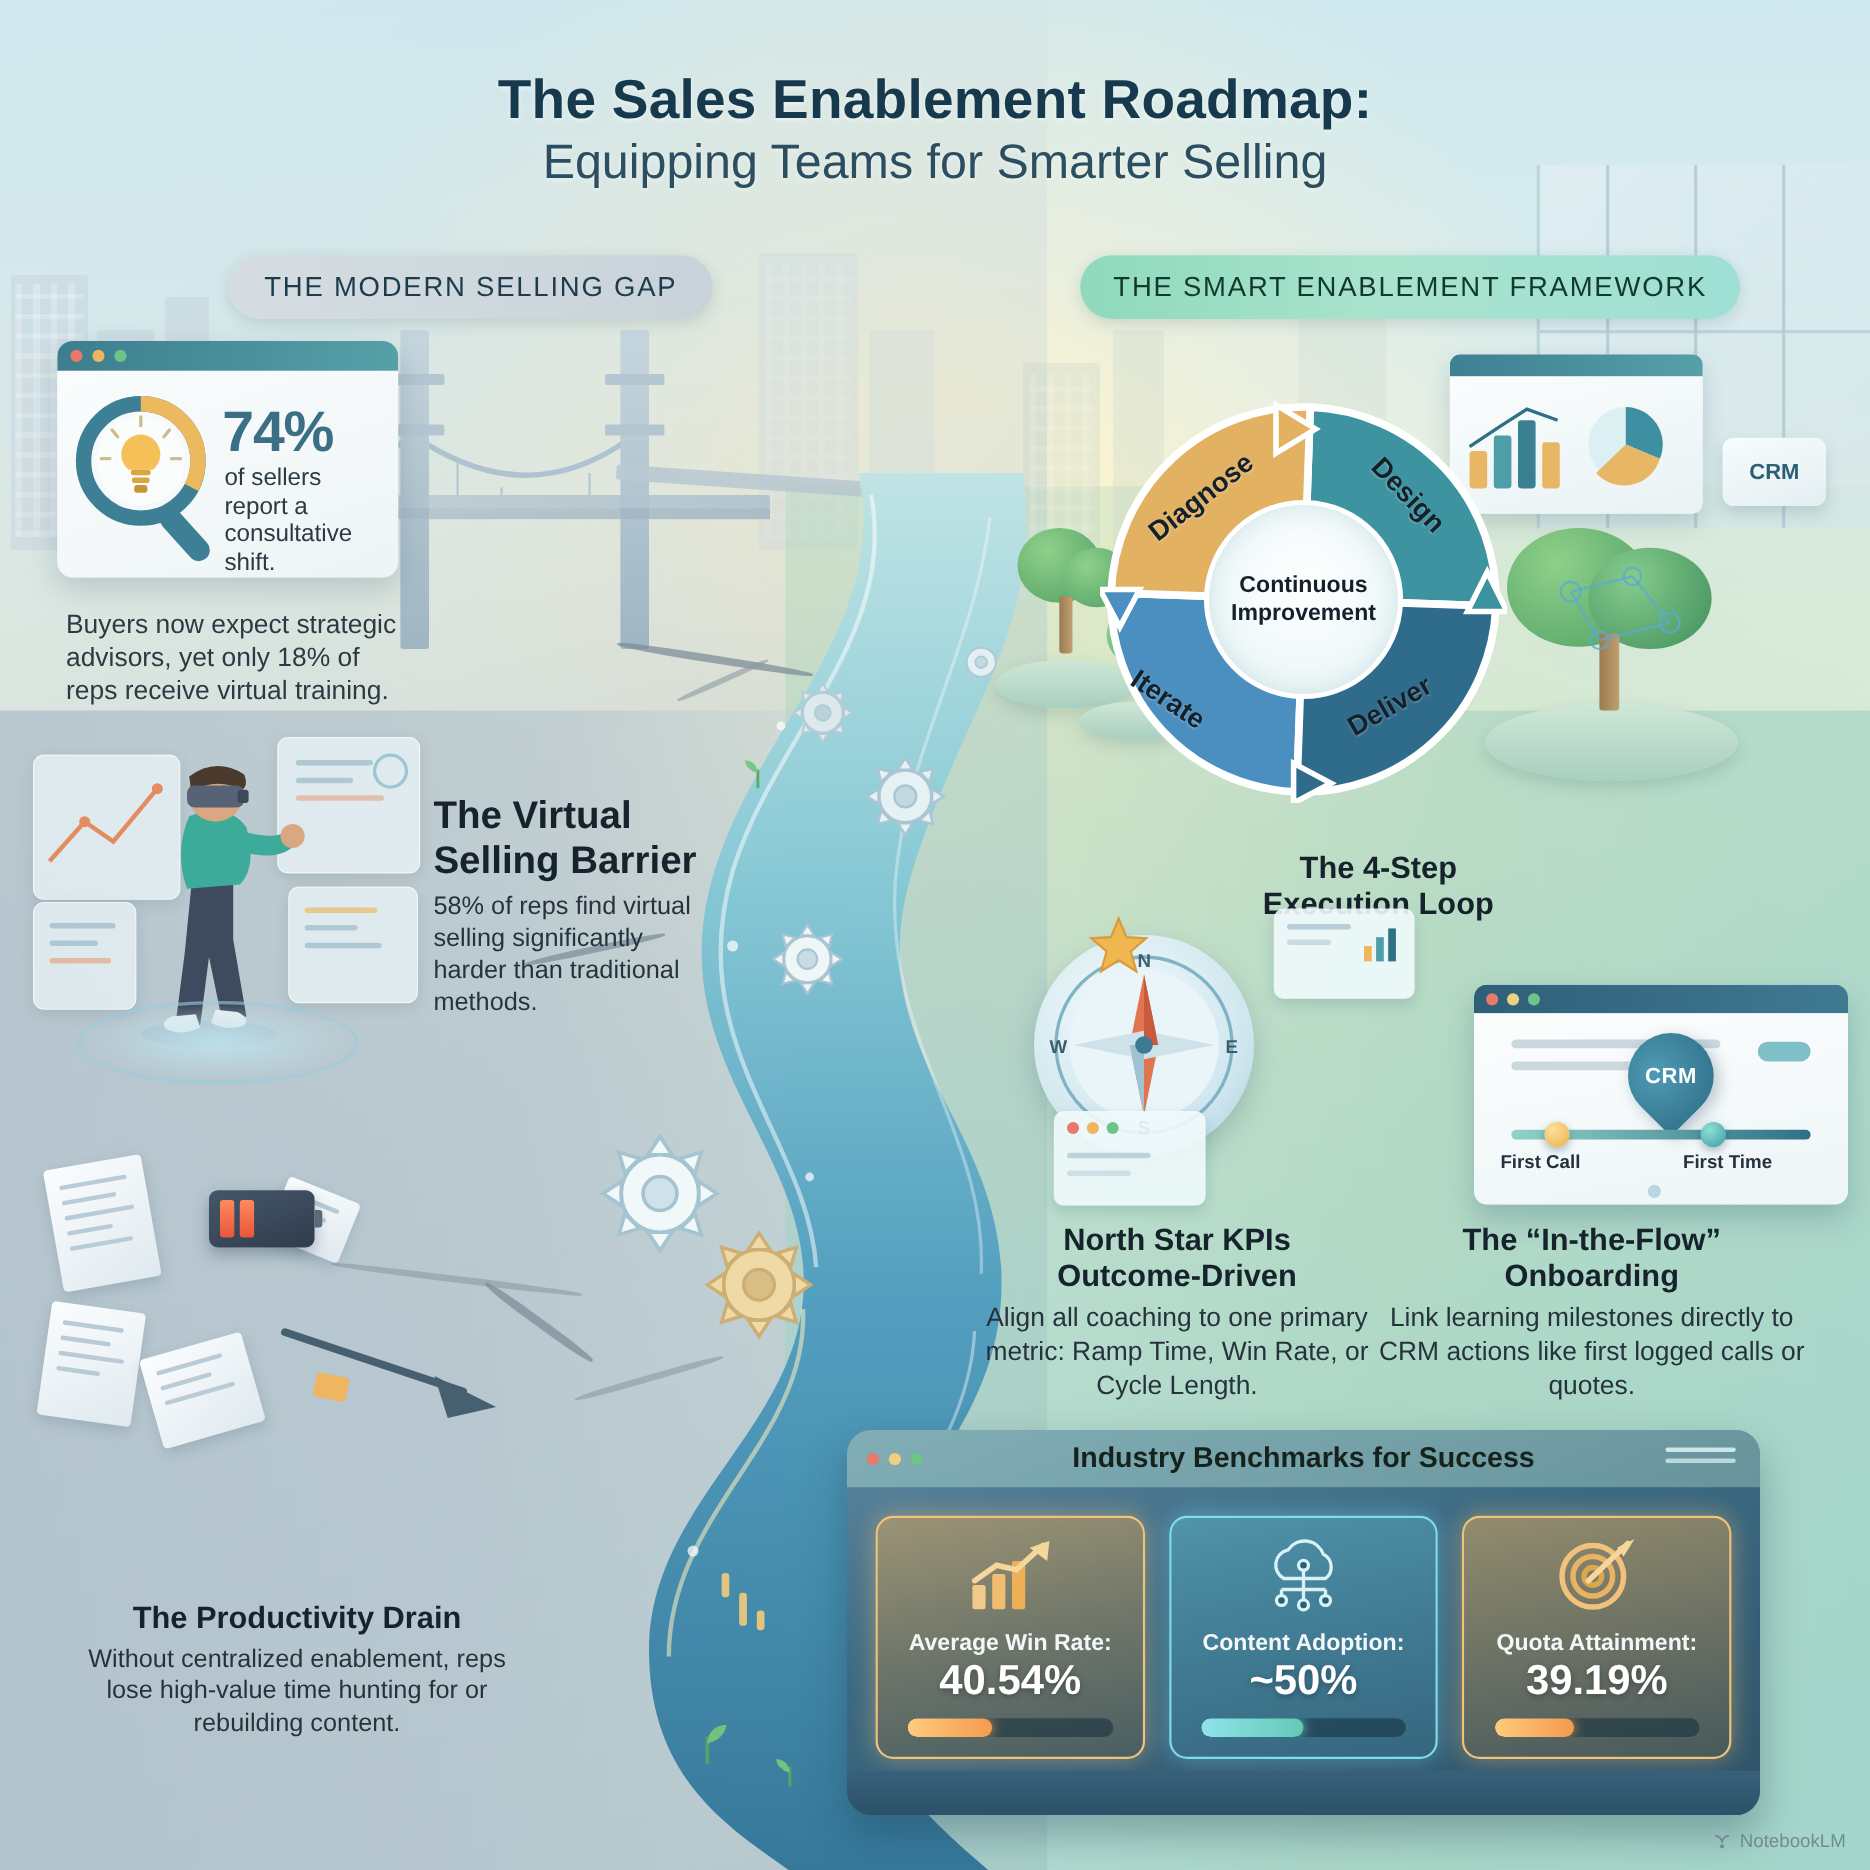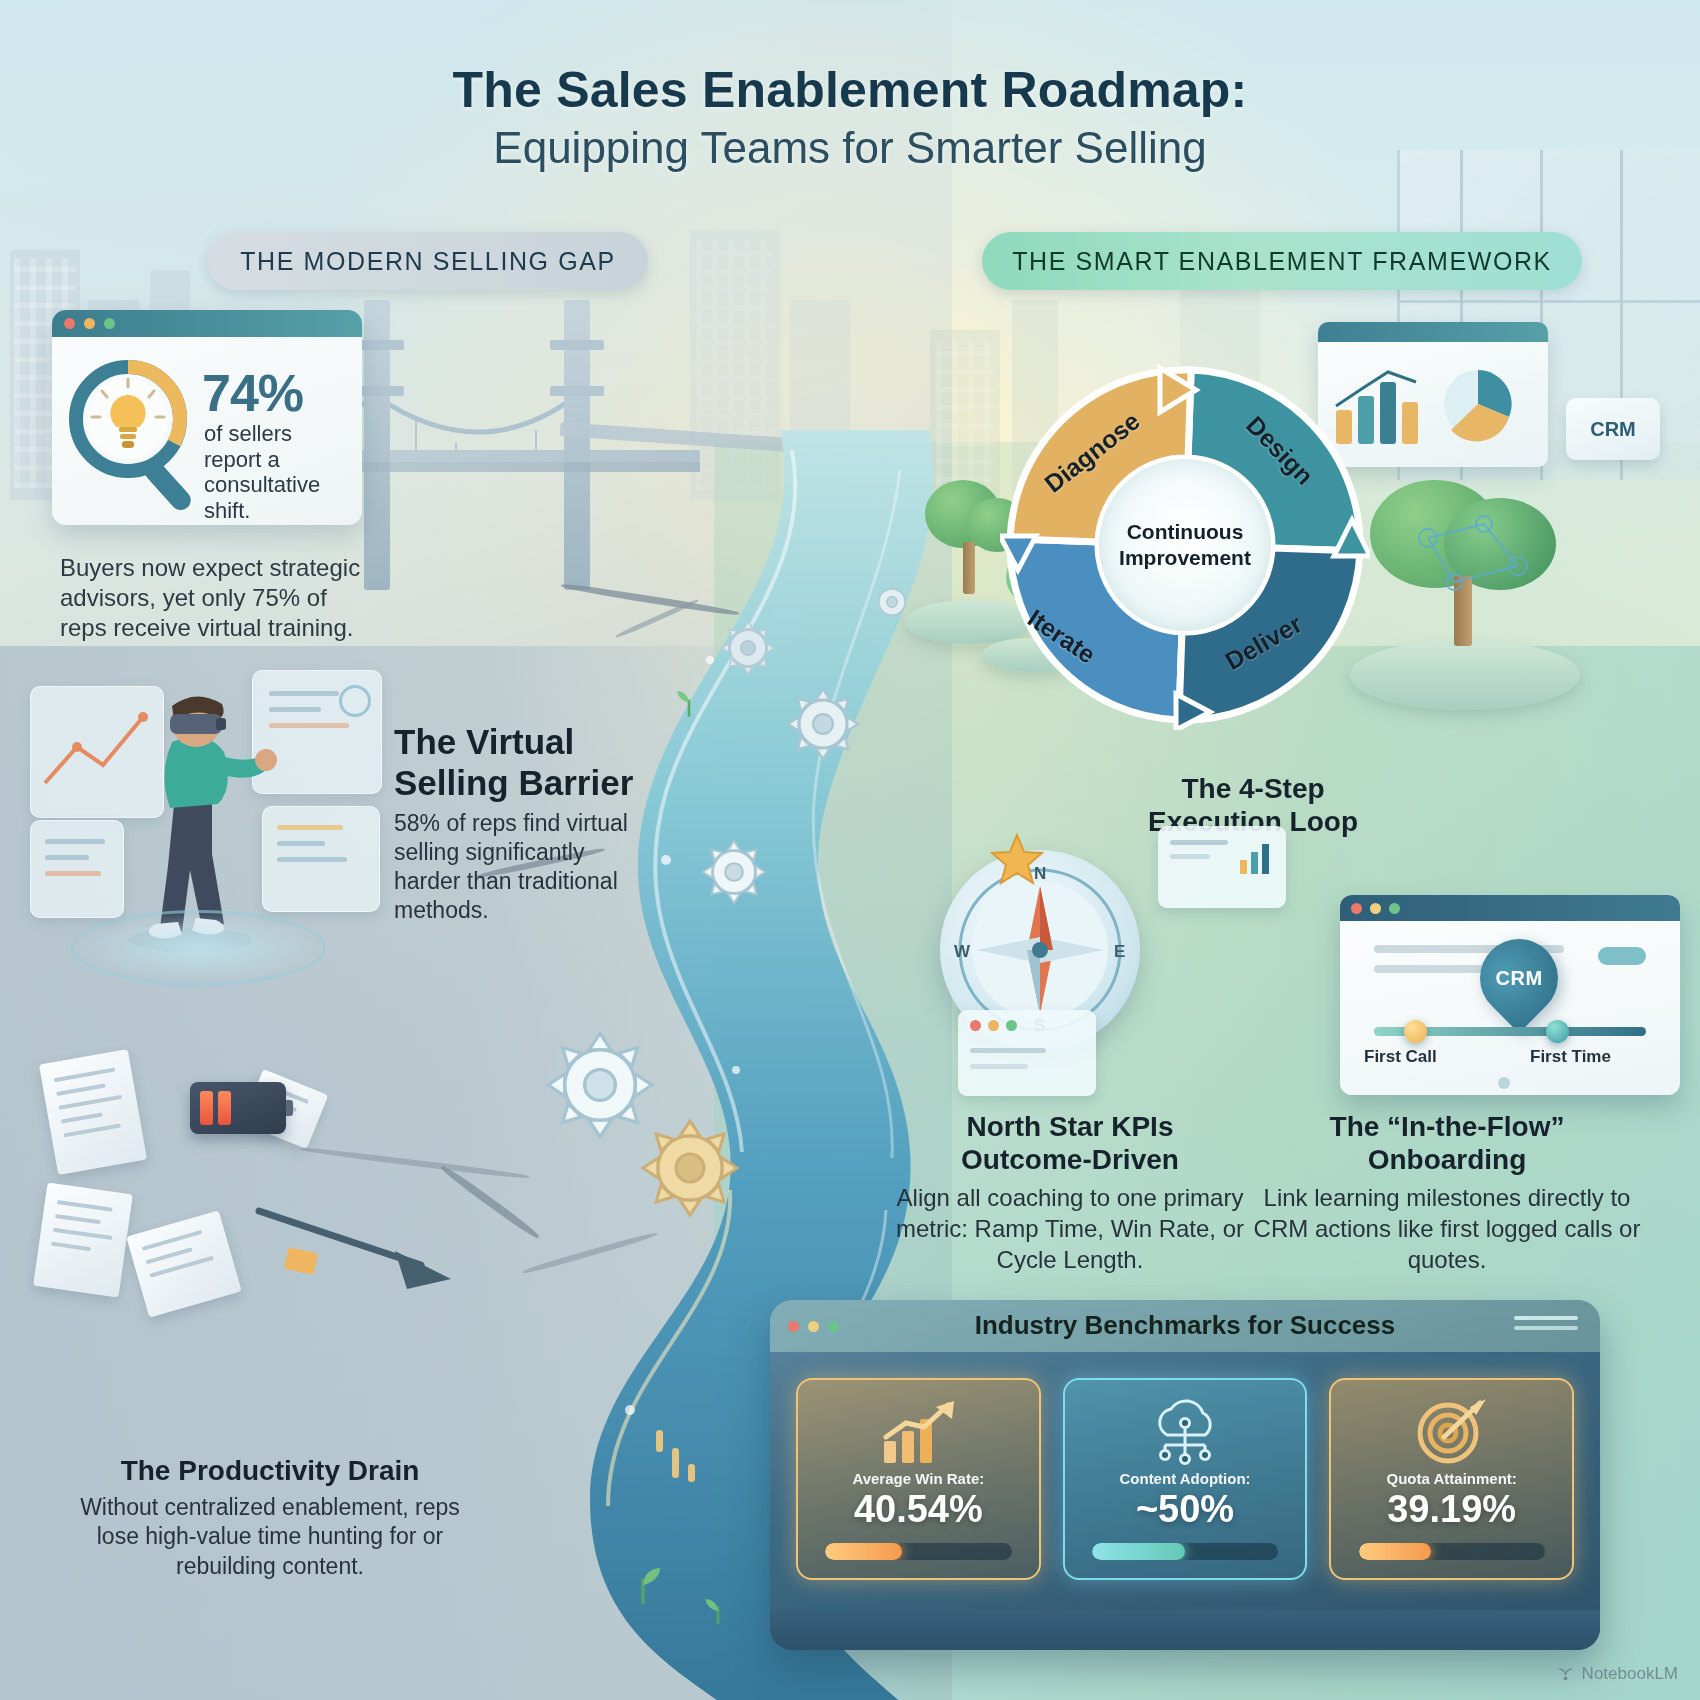--- a/index.html
+++ b/index.html
@@ -158,21 +158,21 @@
     background:linear-gradient(90deg,rgba(160,205,200,.55),rgba(175,215,195,.4));}
   .dash-title{position:absolute;left:0;top:10px;width:100%;text-align:center;
     font-size:26px;font-weight:bold;color:#15231c;}
   .kpis{display:flex;gap:22px;padding:26px 26px 0 26px;}
   .kpi{flex:1;border-radius:16px;padding:16px 12px 18px;text-align:center;position:relative;}
   .kpi.amber{background:linear-gradient(170deg,rgba(218,166,90,.55),rgba(90,92,78,.55));
     border:2px solid #f0c378;box-shadow:0 0 22px rgba(240,190,110,.45);}
   .kpi.cyan{background:linear-gradient(170deg,rgba(90,175,195,.55),rgba(54,110,135,.6));
     border:2px solid #7fdcee;box-shadow:0 0 22px rgba(130,220,240,.4);}
   .kpi-icon{height:72px;display:flex;align-items:center;justify-content:center;}
-  .kpi-label{font-size:15px;color:#f3f7f8;font-weight:bold;margin-top:2px;}
+  .kpi-label{font-size:21px;color:#f3f7f8;font-weight:bold;margin-top:14px;}
   .kpi-value{font-size:38px;color:#ffffff;font-weight:bold;line-height:1.1;margin-top:2px;
     text-shadow:0 2px 6px rgba(0,0,0,.3);}
   .kpi-bar{margin:12px auto 0;width:86%;height:17px;border-radius:9px;background:rgba(20,45,60,.55);overflow:hidden;}
   .kpi-fill{height:100%;border-radius:9px;}
   .fill-amber{background:linear-gradient(90deg,#ffcb7e,#f59a4e);box-shadow:0 0 12px rgba(250,170,90,.8);}
   .fill-cyan{background:linear-gradient(90deg,#8fe3ea,#63c9b5);box-shadow:0 0 12px rgba(130,225,225,.8);}
   .dash-base{position:absolute;left:-18px;bottom:-30px;width:866px;height:70px;border-radius:20px;
     background:linear-gradient(180deg,#37607a,#24475c);}
 
   .watermark{position:absolute;right:22px;bottom:16px;display:flex;align-items:center;gap:7px;
@@ -433,21 +433,21 @@
           <rect x="60" y="84" width="12" height="7" rx="3" fill="#c79536"></rect>
           <rect x="96" y="100" width="20" height="58" rx="10" transform="rotate(-42 106 129)" fill="#3d7f94"></rect>
         </svg>
       </div>
       <div class="stat-num">74%</div>
       <div class="stat-sub">of sellers report a consultative shift.</div>
     </div>
   </div>
 
   <div class="blk" style="left:60px;top:553px;width:312px;font-size:24px;line-height:1.26;color:#2d3a43;">
-    <span>Buyers now expect strategic advisors, yet only 75% of reps receive virtual training.</span>
+    <span>Buyers now expect strategic advisors, yet only 18% of reps receive virtual training.</span>
   </div>
 
   <div class="vrscene">
     <div class="vr-panel" style="left:0;top:26px;width:132px;height:130px;">
       <svg width="132" height="130" viewBox="0 0 132 130">
         <path d="M14 96 L46 60 L72 78 L112 30" stroke="#e58b62" stroke-width="4" fill="none"></path>
         <circle cx="46" cy="60" r="5" fill="#e58b62"></circle>
           <circle cx="112" cy="30" r="5" fill="#e58b62"></circle>
       </svg>
     </div>

